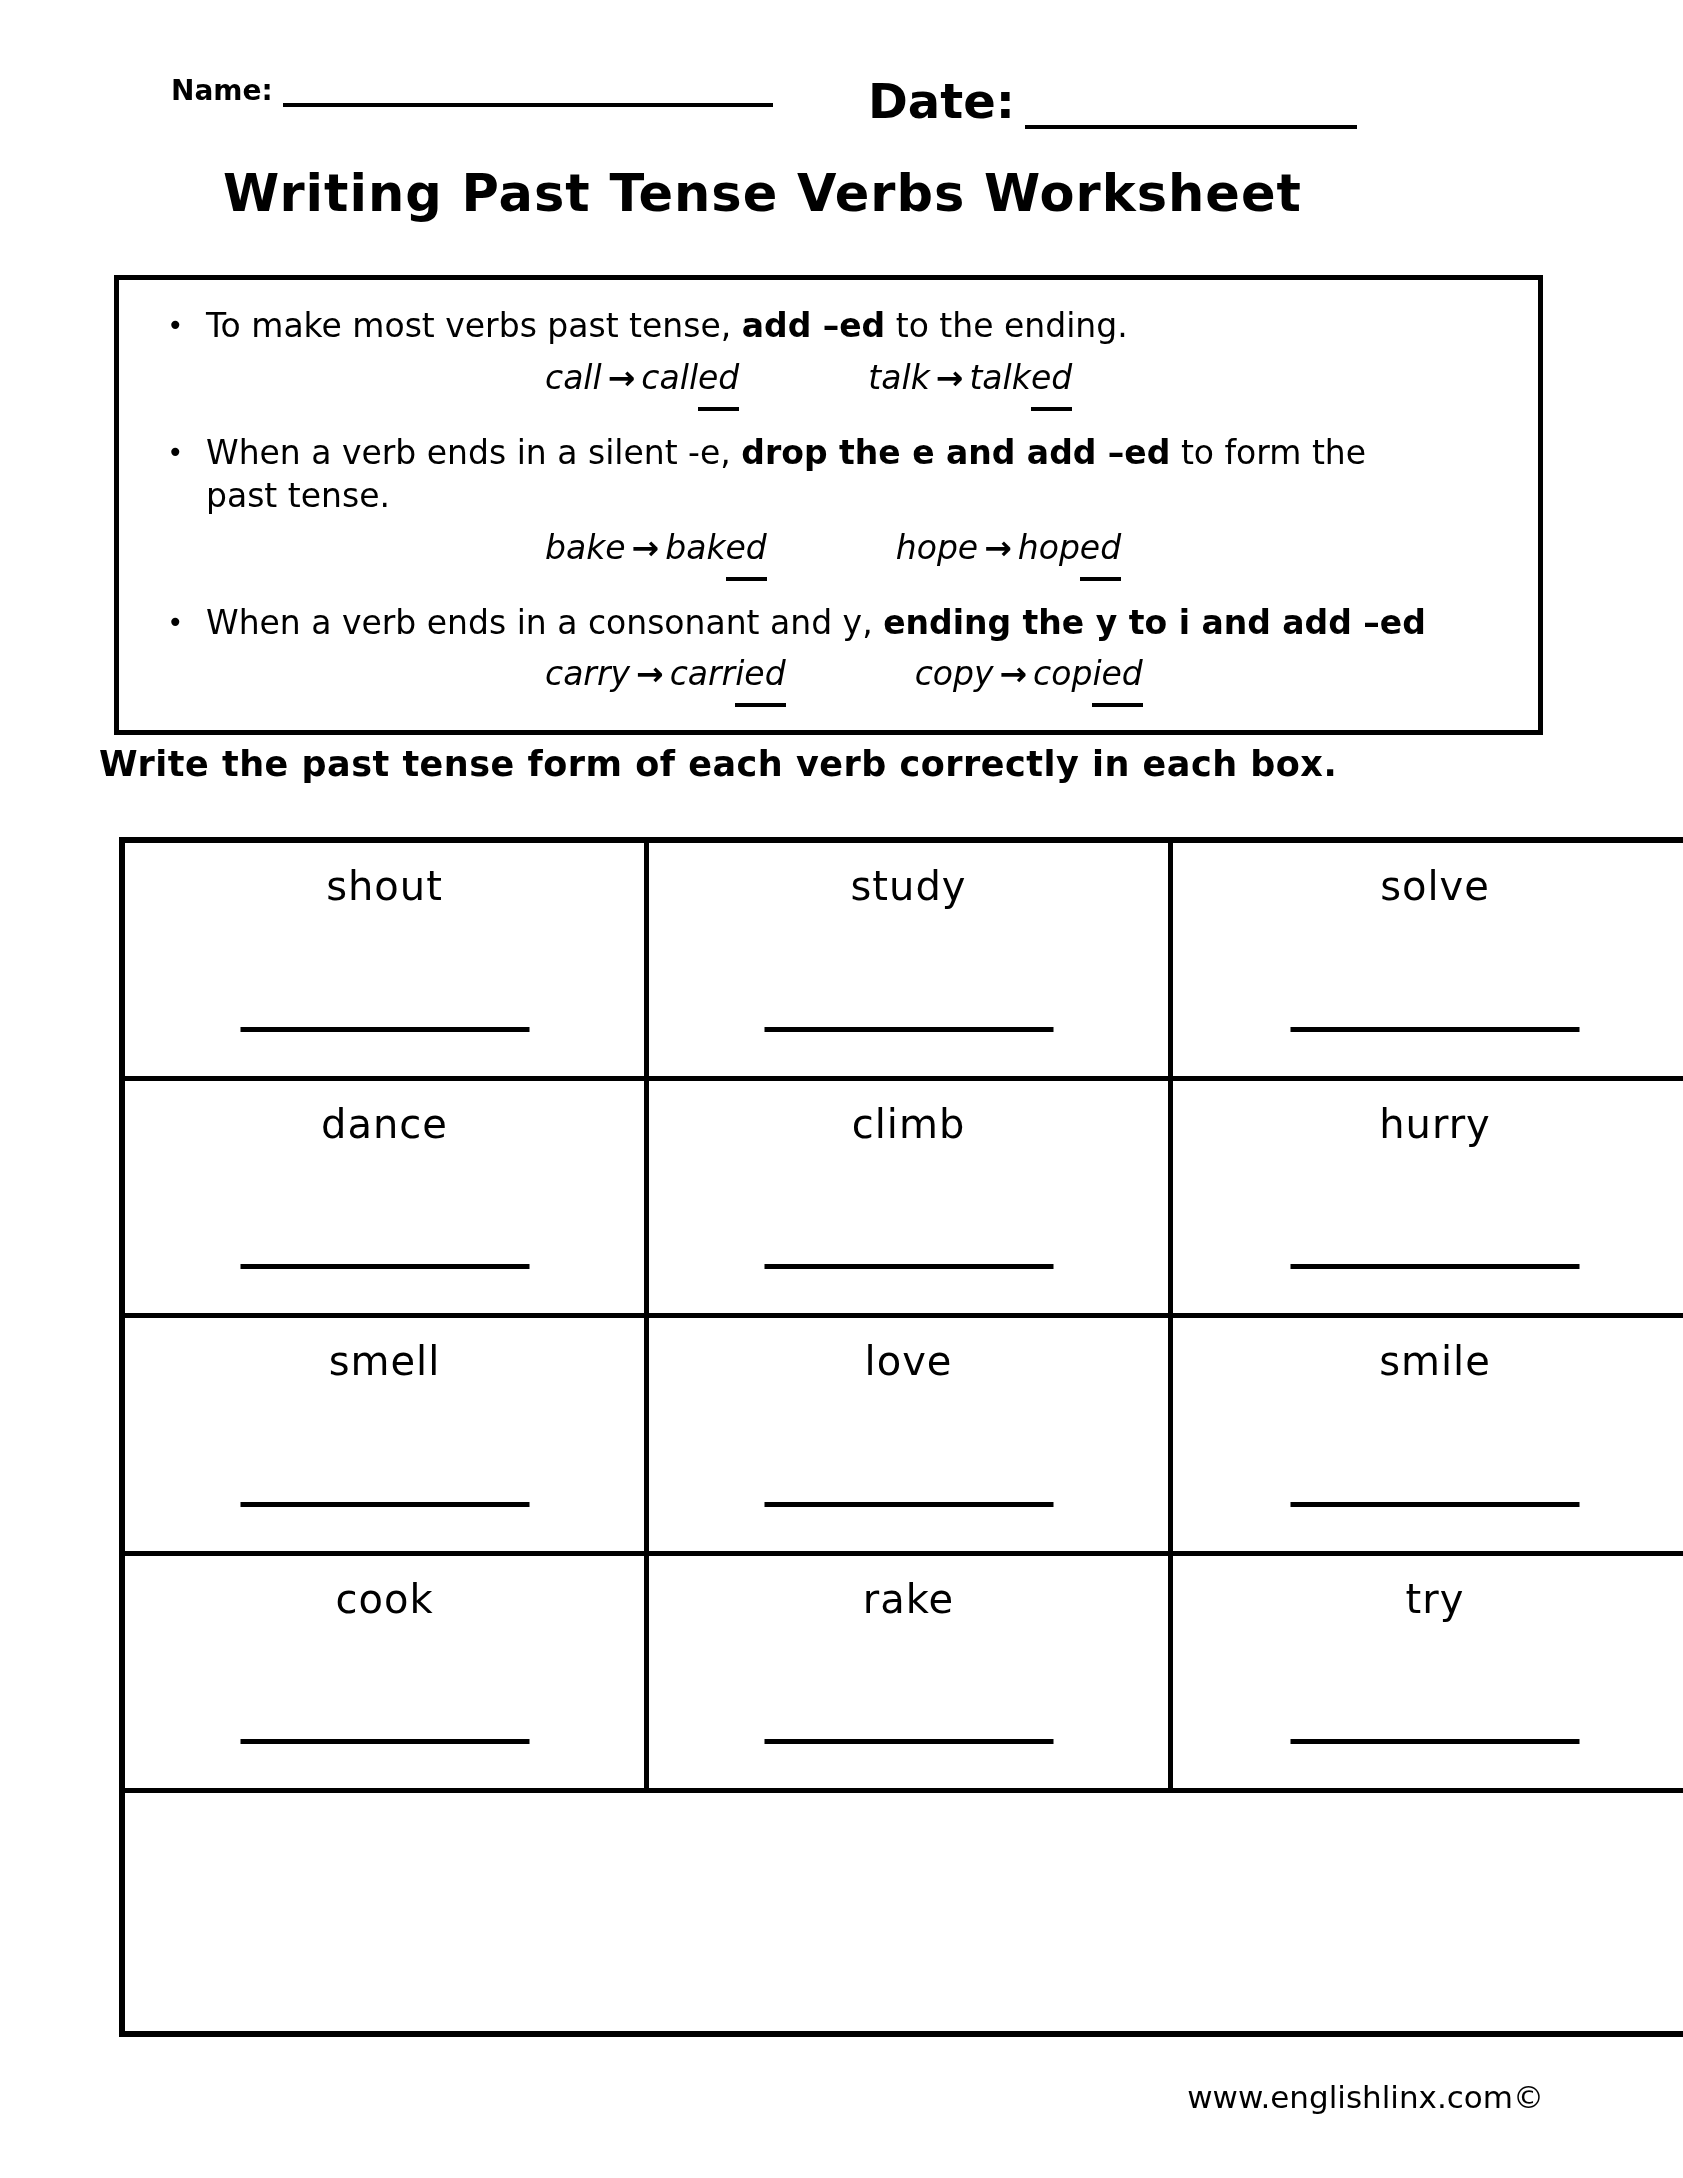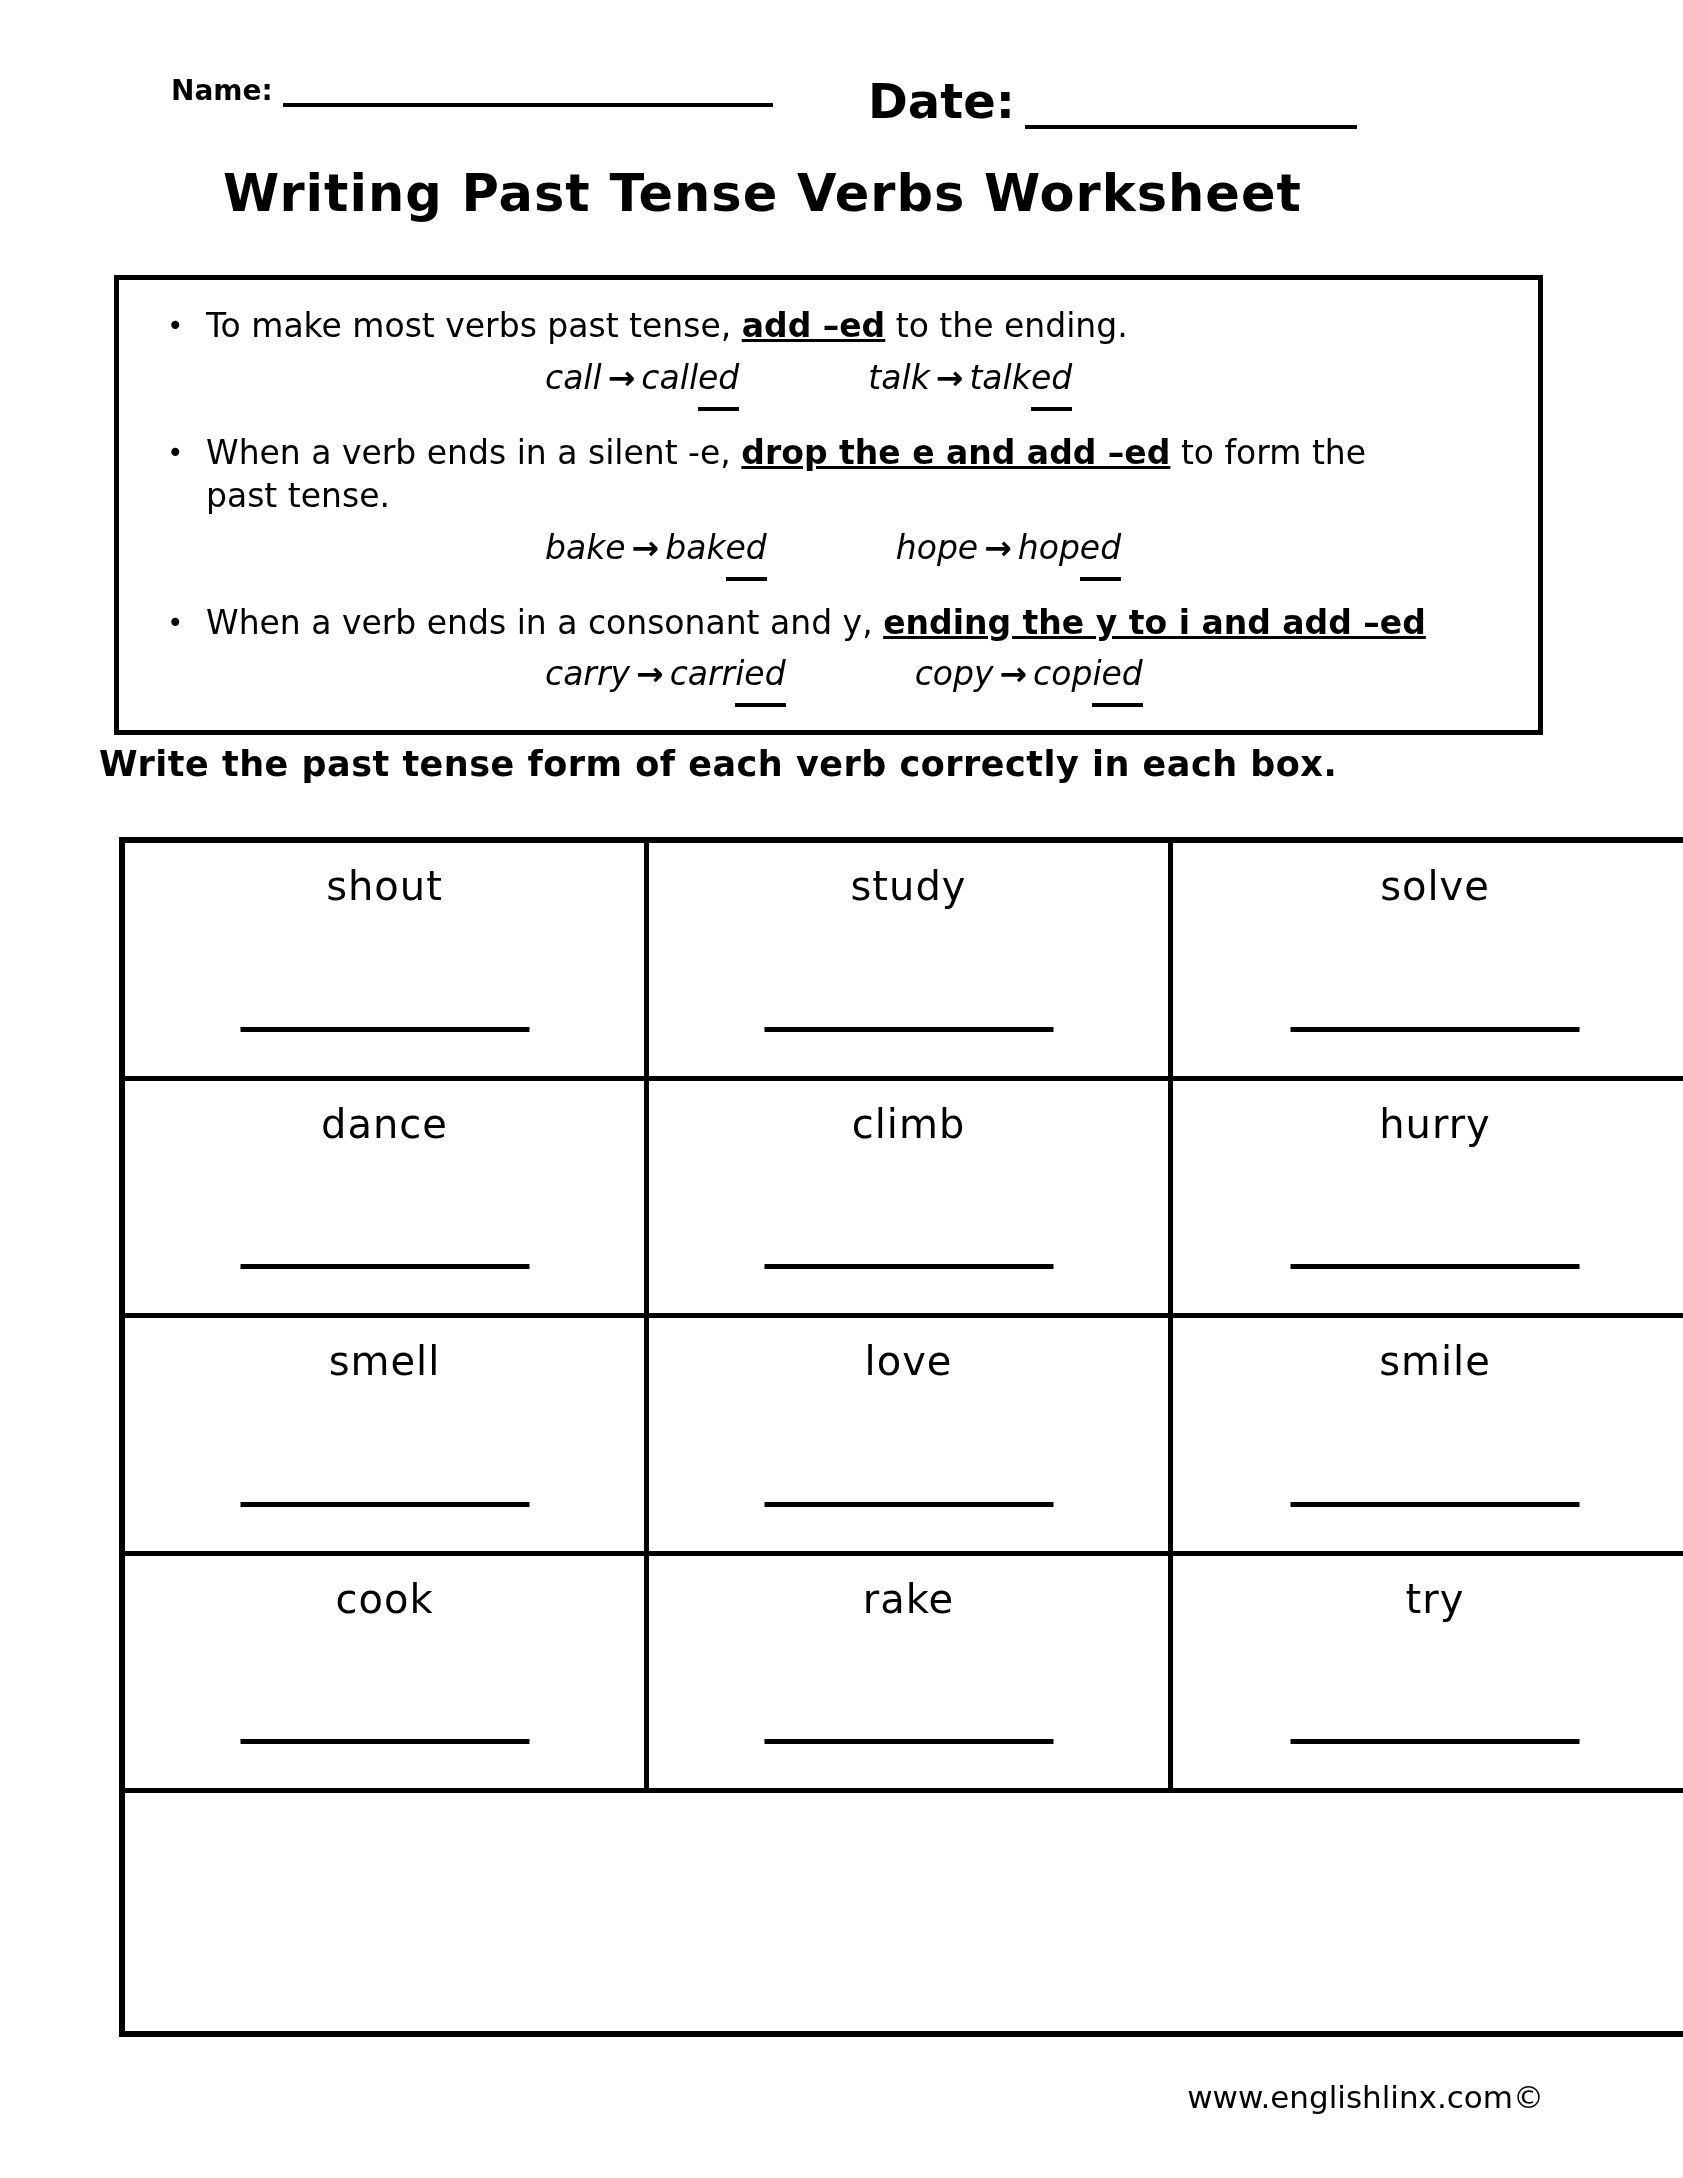--- a/index.html
+++ b/index.html
@@ -28,21 +28,21 @@
   
   .rules-box {
     position: absolute; left: 114px; top: 275px;
     width: 1429px; height: 460px;
     border: 5px solid #000;
     padding: 24px 30px 0 30px;
   }
   .rule { display: flex; font-size: 33px; line-height: 1.32; }
   .rule .bullet { width: 57px; padding-left: 18px; font-size: 28px; padding-top: 4px; }
   .rule .rule-text { max-width: 1238px; }
-  .rule-bold { font-weight: 700; text-decoration: underline; }
+  .rule-bold { font-weight: 700; }
   .examples {
     margin-left: 396px; margin-top: 10px;
     display: flex; gap: 129px;
     font-size: 33px; font-style: italic;
   }
   .example { white-space: nowrap; }
   .arrow { font-style: normal; font-weight: 700; padding: 0 6px; }
   .suffix { border-bottom: 4px solid #000; padding-bottom: 10px; }
   .rule-gap-2 { margin-top: 34px; }
 

